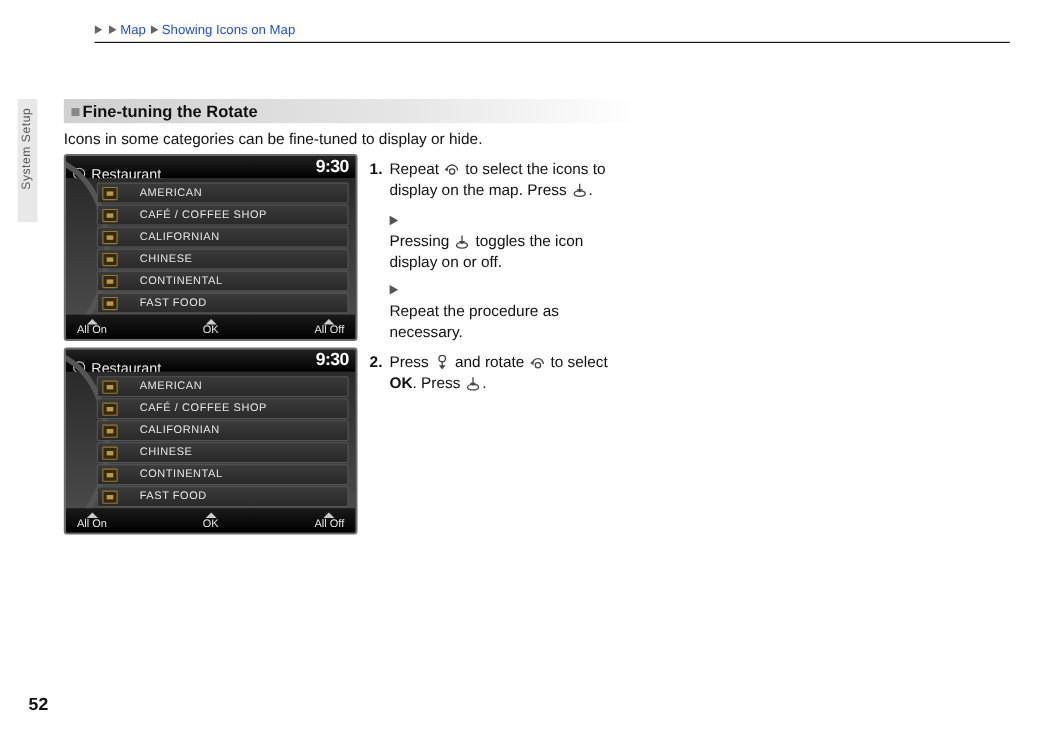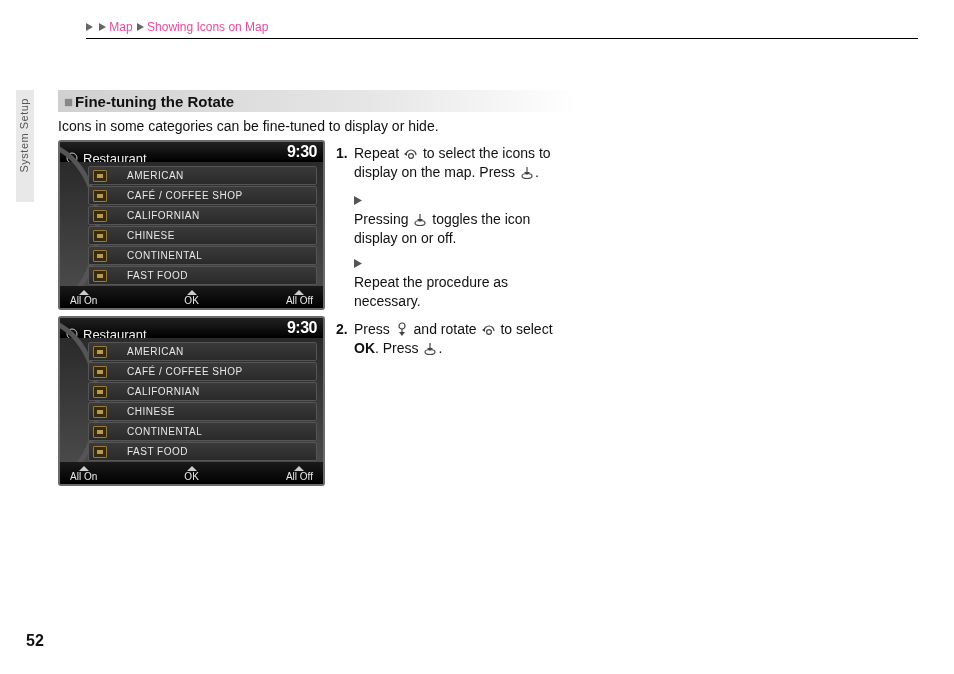--- a/index.html
+++ b/index.html
@@ -16,21 +16,21 @@
   .page {
     width: 954px;
     height: 674px;
     position: relative;
   }
   .breadcrumb {
     position: absolute;
     left: 86px;
     top: 20px;
     font-size: 12px;
-    color: #ec4899;
+    color: #1d4ed8;
   }
   .breadcrumb .arrow {
     display: inline-block;
     vertical-align: middle;
     margin: 0 2px 1px 0;
   }
   .hr-top {
     position: absolute;
     left: 86px;
     right: 36px;

